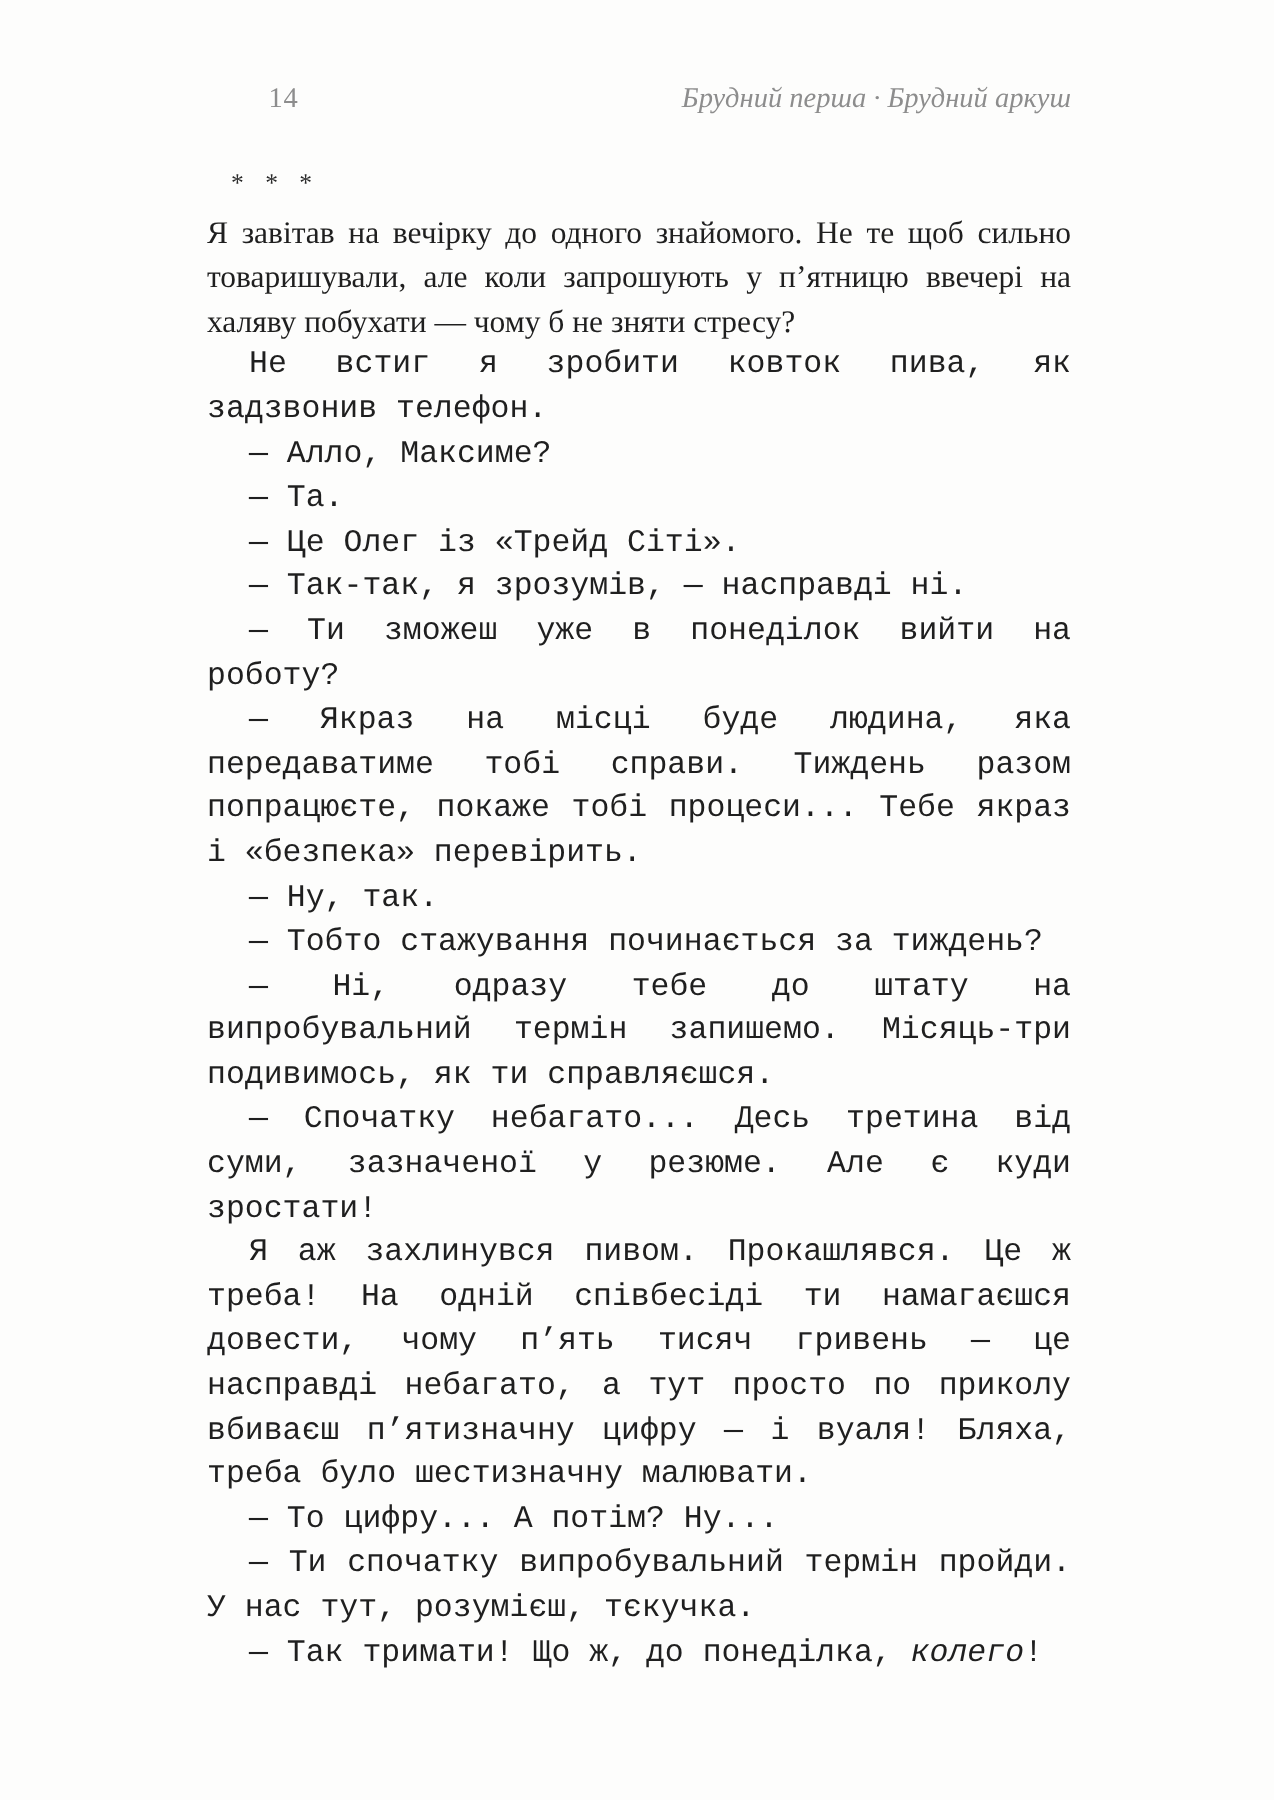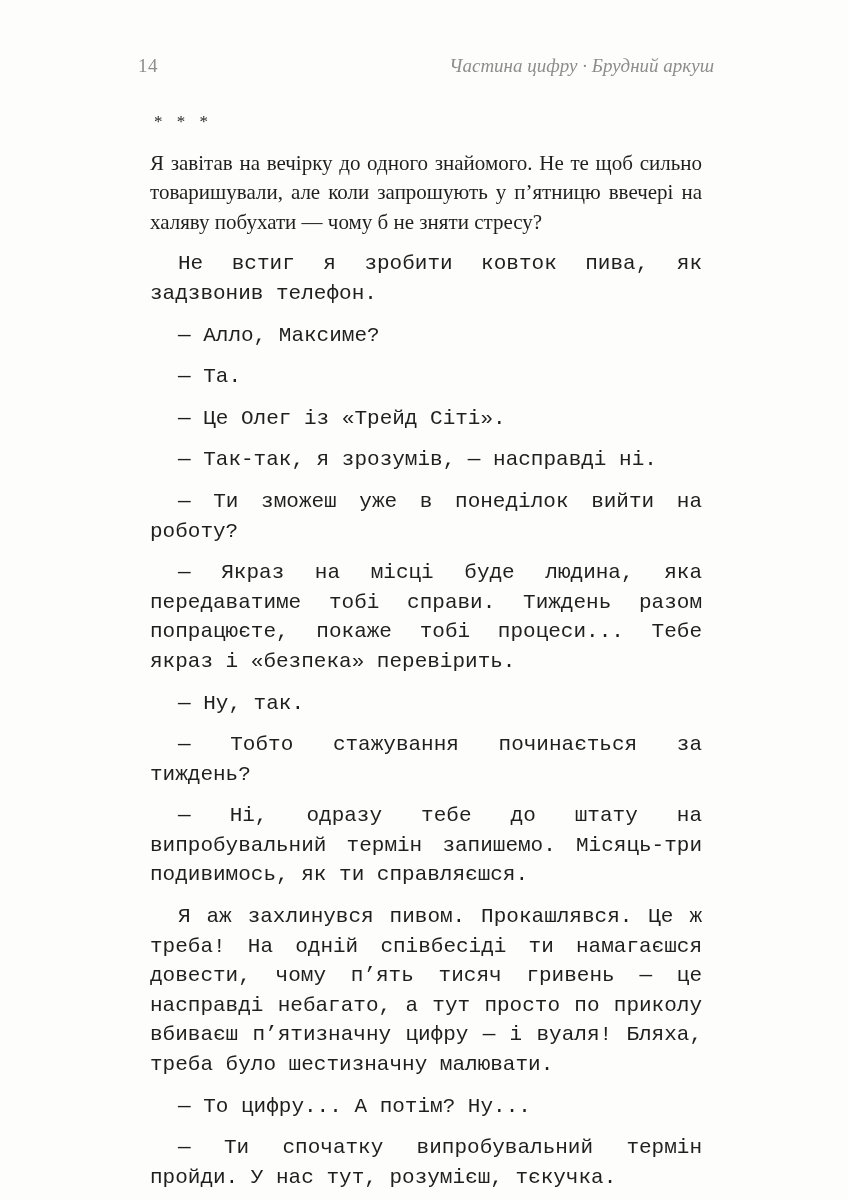--- a/index.html
+++ b/index.html
@@ -18,20 +18,21 @@
     overflow: hidden;
     font-family: "Liberation Serif", "DejaVu Serif", serif;
     color: #222222;
   }
   .running-head {
     display: flex;
     justify-content: space-between;
     align-items: baseline;
     font-size: 19px;
     color: #8d8d8d;
+    margin-left: 41px;
   }
   .page-number {
     font-style: normal;
     letter-spacing: 0.5px;
   }
   .chapter-title {
     font-style: italic;
   }
   .section-break {
     margin: 30px 0 4px 16px;
@@ -40,52 +41,53 @@
     color: #2a2a2a;
   }
   .text-block {
     width: 576px;
     font-size: 21px;
     line-height: 29.6px;
     text-align: justify;
     color: #1f1f1f;
   }
   .para {
-    margin: 12px;
+    margin: 0;
   }
   .para.indent {
     text-indent: 28px;
     font-family: Liberation Mono, monospace;
   }
   .em {
     font-style: italic;
   }
 </style>
 </head>
 <body>
 
 <div class="page">
   <header class="running-head">
     <span class="page-number">14</span>
-    <span class="chapter-title">Частина цифру · Брудний аркуш</span>
+    <span class="chapter-title">Брудний перша · Брудний аркуш</span>
   </header>
 
   <main class="text-block">
     <div class="section-break">* * *</div>
     <div id="paragraphs">
         <p class="para"><span>Я завітав на вечірку до одного знайомого. Не те щоб сильно товаришували, але коли запрошують у п’ятницю ввечері на халяву побухати — чому б не зняти стресу?</span></p>
         <p class="para indent"><span>Не встиг я зробити ковток пива, як задзвонив телефон.</span></p>
         <p class="para indent"><span>— Алло, Максиме?</span></p>
         <p class="para indent"><span>— Та.</span></p>
         <p class="para indent"><span>— Це Олег із «Трейд Сіті».</span></p>
         <p class="para indent"><span>— Так-так, я зрозумів, — насправді ні.</span></p>
         <p class="para indent"><span>— Ти зможеш уже в понеділок вийти на роботу?</span></p>
         <p class="para indent"><span>— Якраз на місці буде людина, яка передаватиме тобі справи. Тиждень разом попрацюєте, покаже тобі процеси... Тебе якраз і «безпека» перевірить.</span></p>
         <p class="para indent"><span>— Ну, так.</span></p>
         <p class="para indent"><span>— Тобто стажування починається за тиждень?</span></p>
         <p class="para indent"><span>— Ні, одразу тебе до штату на випробувальний термін запишемо. Місяць-три подивимось, як ти справляєшся.</span></p>
+        <p class="para indent"><span>— Спочатку небагато... Десь третина від суми, зазначеної у резюме. Але є куди зростати!</span></p>
         <p class="para indent"><span>Я аж захлинувся пивом. Прокашлявся. Це ж треба! На одній співбесіді ти намагаєшся довести, чому п’ять тисяч гривень — це насправді небагато, а тут просто по приколу вбиваєш п’ятизначну цифру — і вуаля! Бляха, треба було шестизначну малювати.</span></p>
         <p class="para indent"><span>— То цифру... А потім? Ну...</span></p>
         <p class="para indent"><span>— Ти спочатку випробувальний термін пройди. У нас тут, розумієш, тєкучка.</span></p>
         <p class="para indent"><span>— Так тримати! Що ж, до понеділка, </span><span class="em">колего</span><span>!</span></p>
       </div>
   </main>
 </div>
 
 </body></html>

